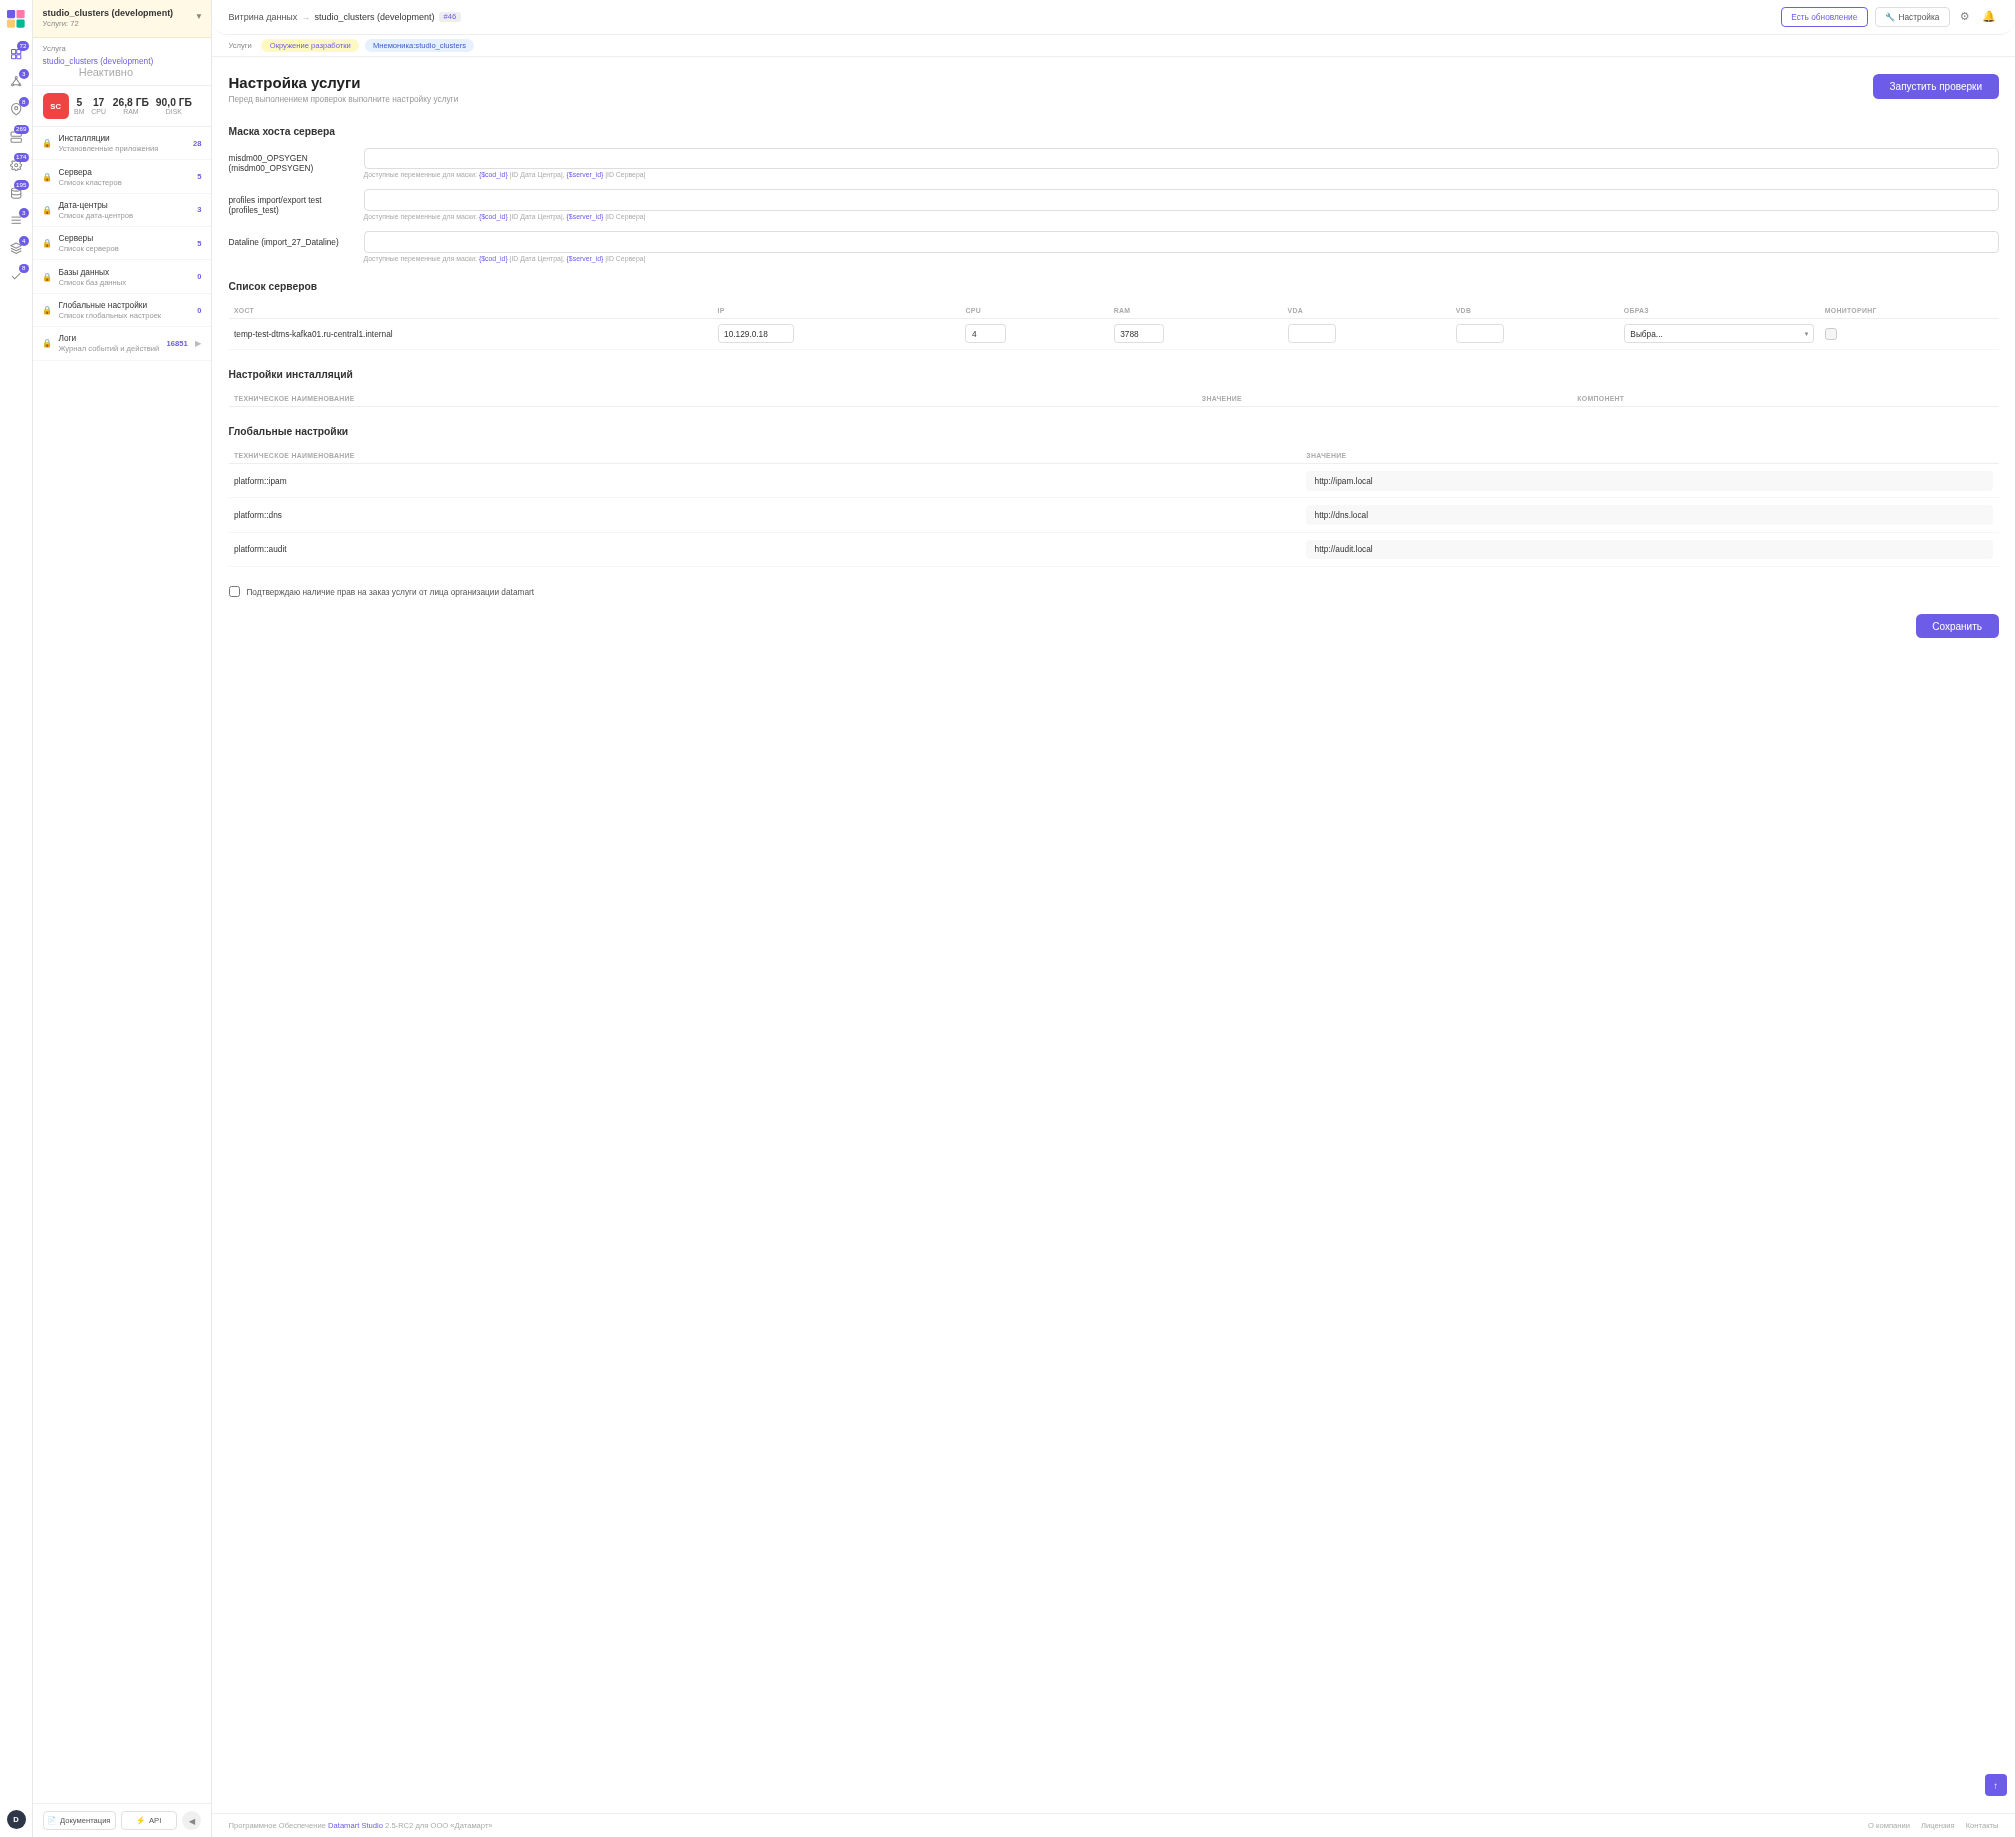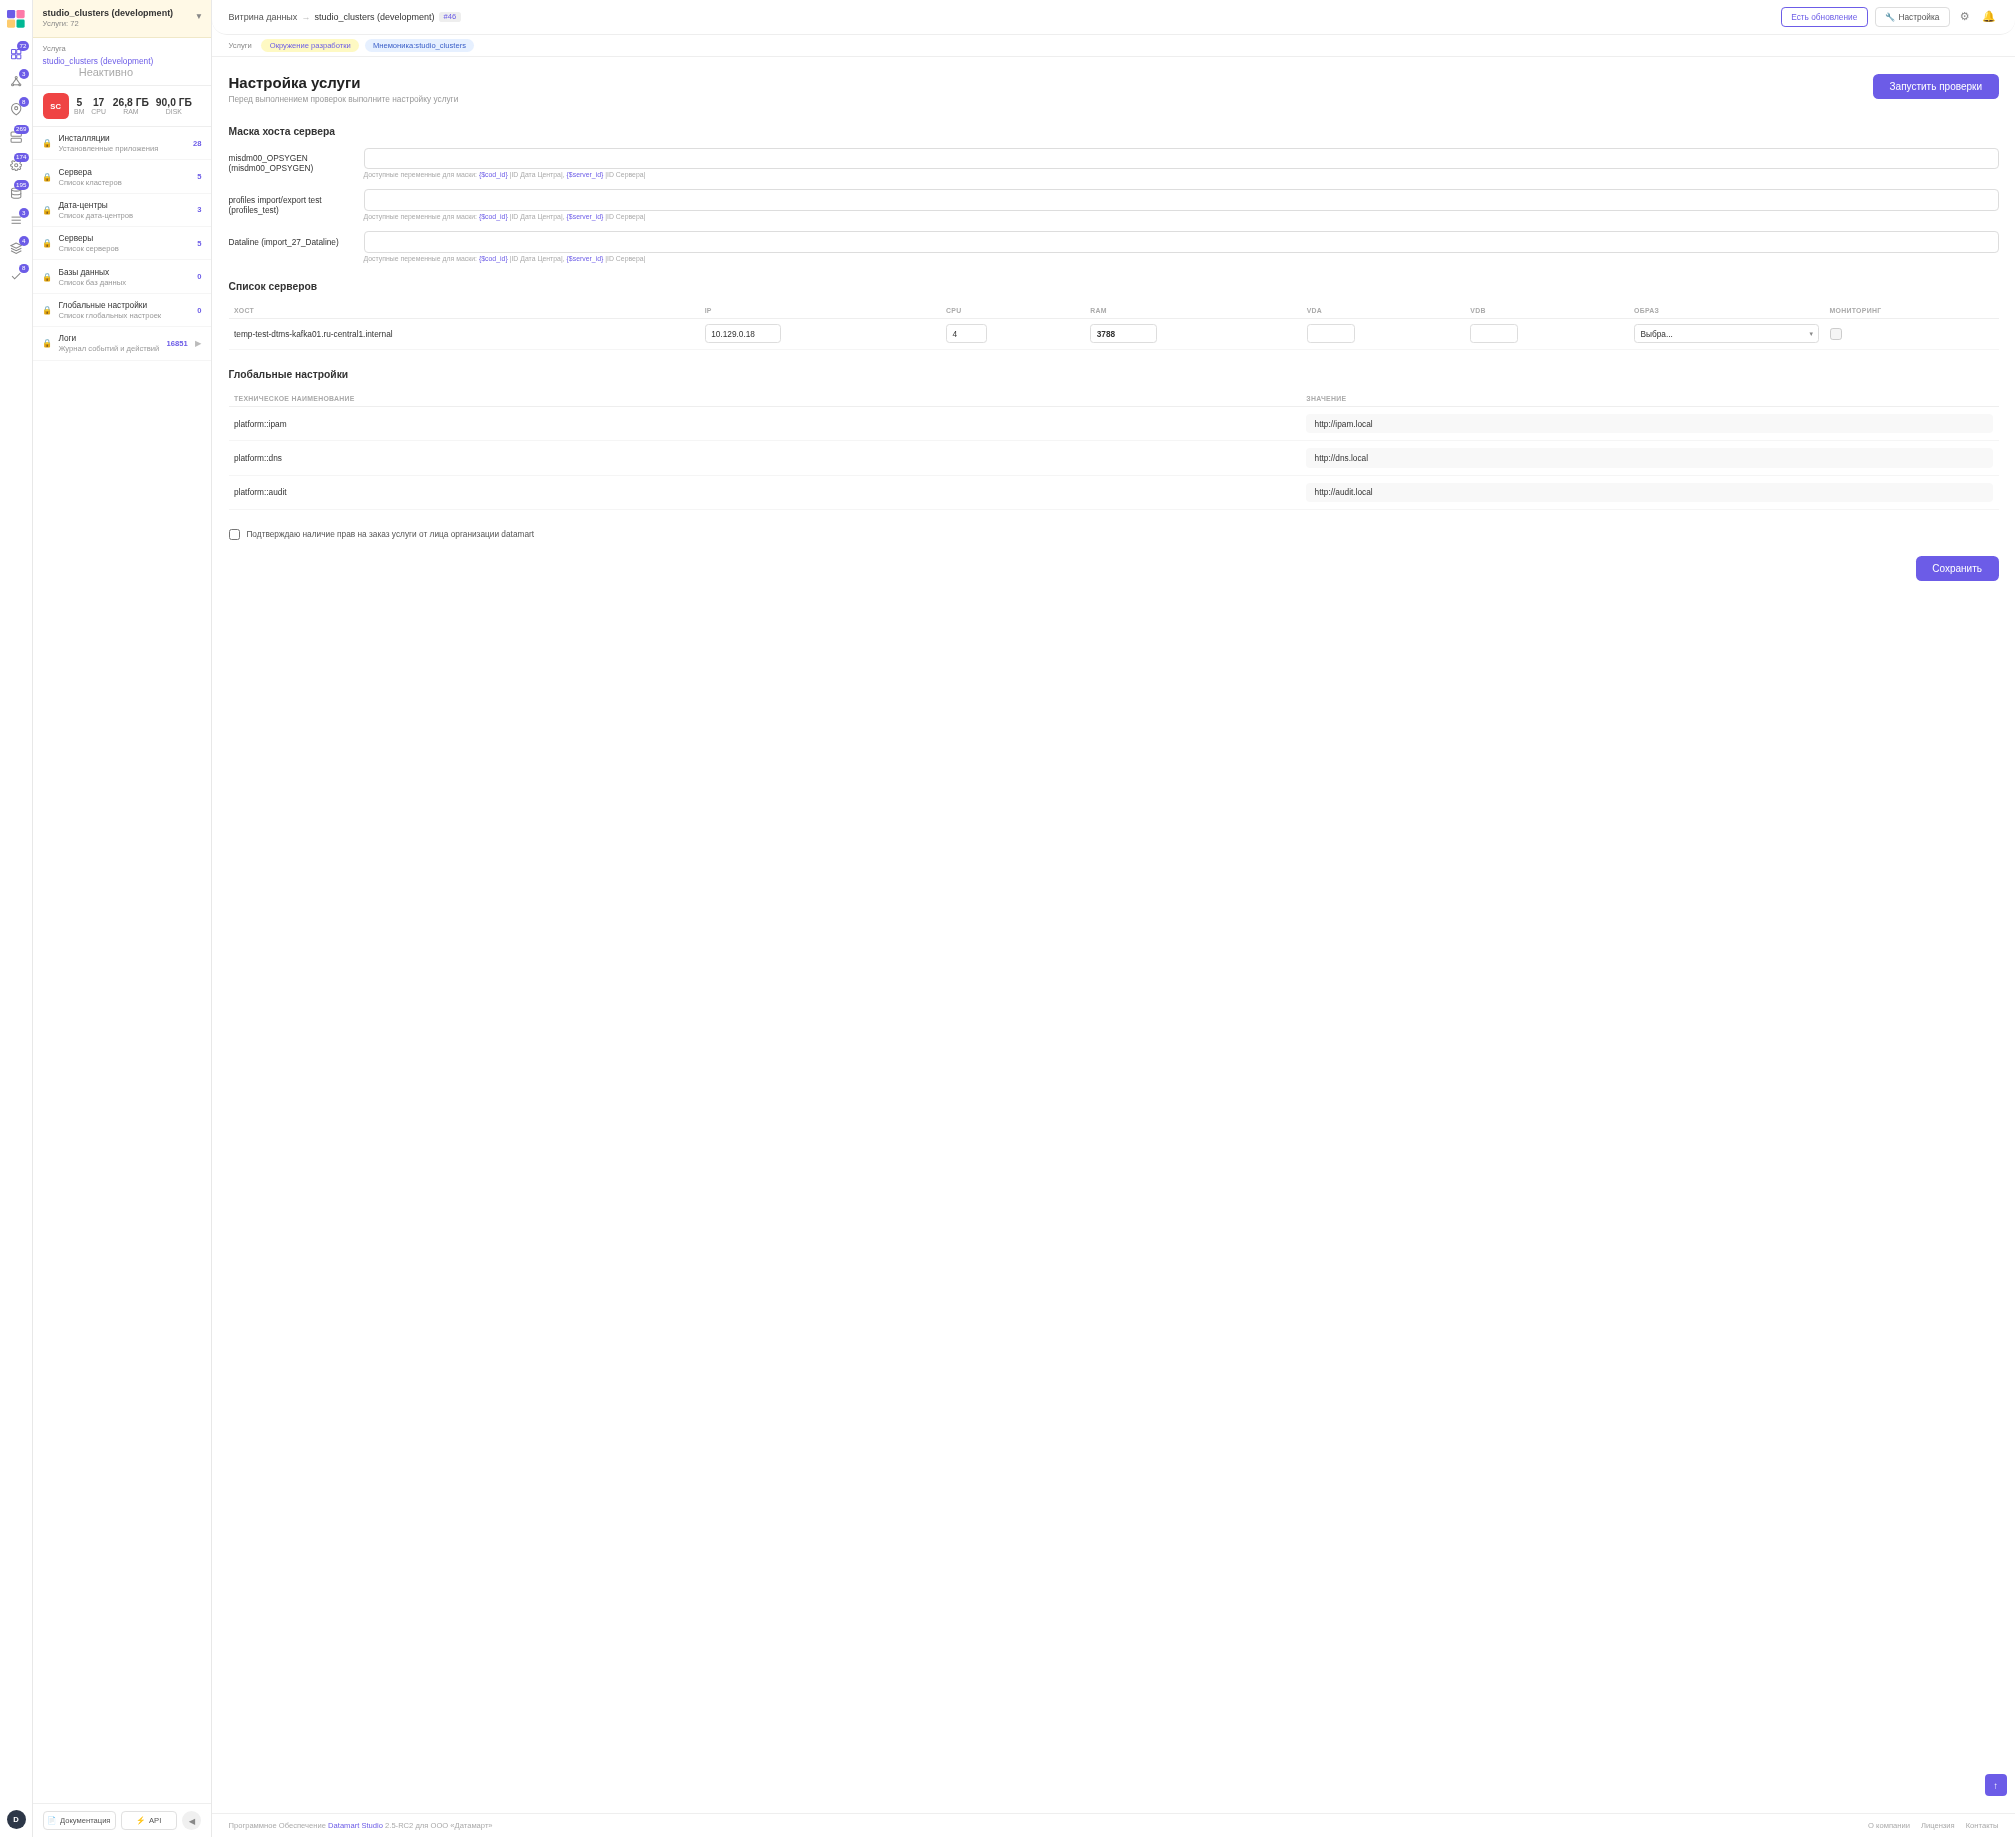--- a/index.html
+++ b/index.html
@@ -703,38 +703,51 @@
             <th>VDB</th>
             <th>ОБРАЗ</th>
             <th>МОНИТОРИНГ</th>
           </tr>
         </thead>
         <tbody>
           <tr>
             <td>temp-test-dtms-kafka01.ru-central1.internal</td>
             <td><input type="text" value="10.129.0.18" style="width: 76px;"></td>
             <td><input type="text" value="4" style="width: 41px;"></td>
-            <td><input type="text" value="3788" style="width: 67px; font-weight: bold;"></td>
+            <td><input type="text" value="3788" style="width: 50px;"></td>
             <td><input type="text" value="" style="width: 48px;"></td>
             <td><input type="text" value="" style="width: 48px;"></td>
             <td>
               <div class="select-wrap">
                 <select>
                   <option>Выбра...</option>
                 </select>
               </div>
             </td>
             <td>
               <div class="checkbox-cell"></div>
             </td>
           </tr>
         </tbody>
       </table>
     </div>
 
+    <div class="form-section">
+      <div class="form-section-title">Настройки инсталляций</div>
+      <table class="settings-table">
+        <thead>
+          <tr>
+            <th>ТЕХНИЧЕСКОЕ НАИМЕНОВАНИЕ</th>
+            <th>ЗНАЧЕНИЕ</th>
+            <th>КОМПОНЕНТ</th>
+          </tr>
+        </thead>
+        <tbody></tbody>
+      </table>
+    </div>
 
     <div class="form-section">
       <div class="form-section-title">Глобальные настройки</div>
       <table class="settings-table">
         <thead>
           <tr>
             <th>ТЕХНИЧЕСКОЕ НАИМЕНОВАНИЕ</th>
             <th>ЗНАЧЕНИЕ</th>
           </tr>
         </thead>

